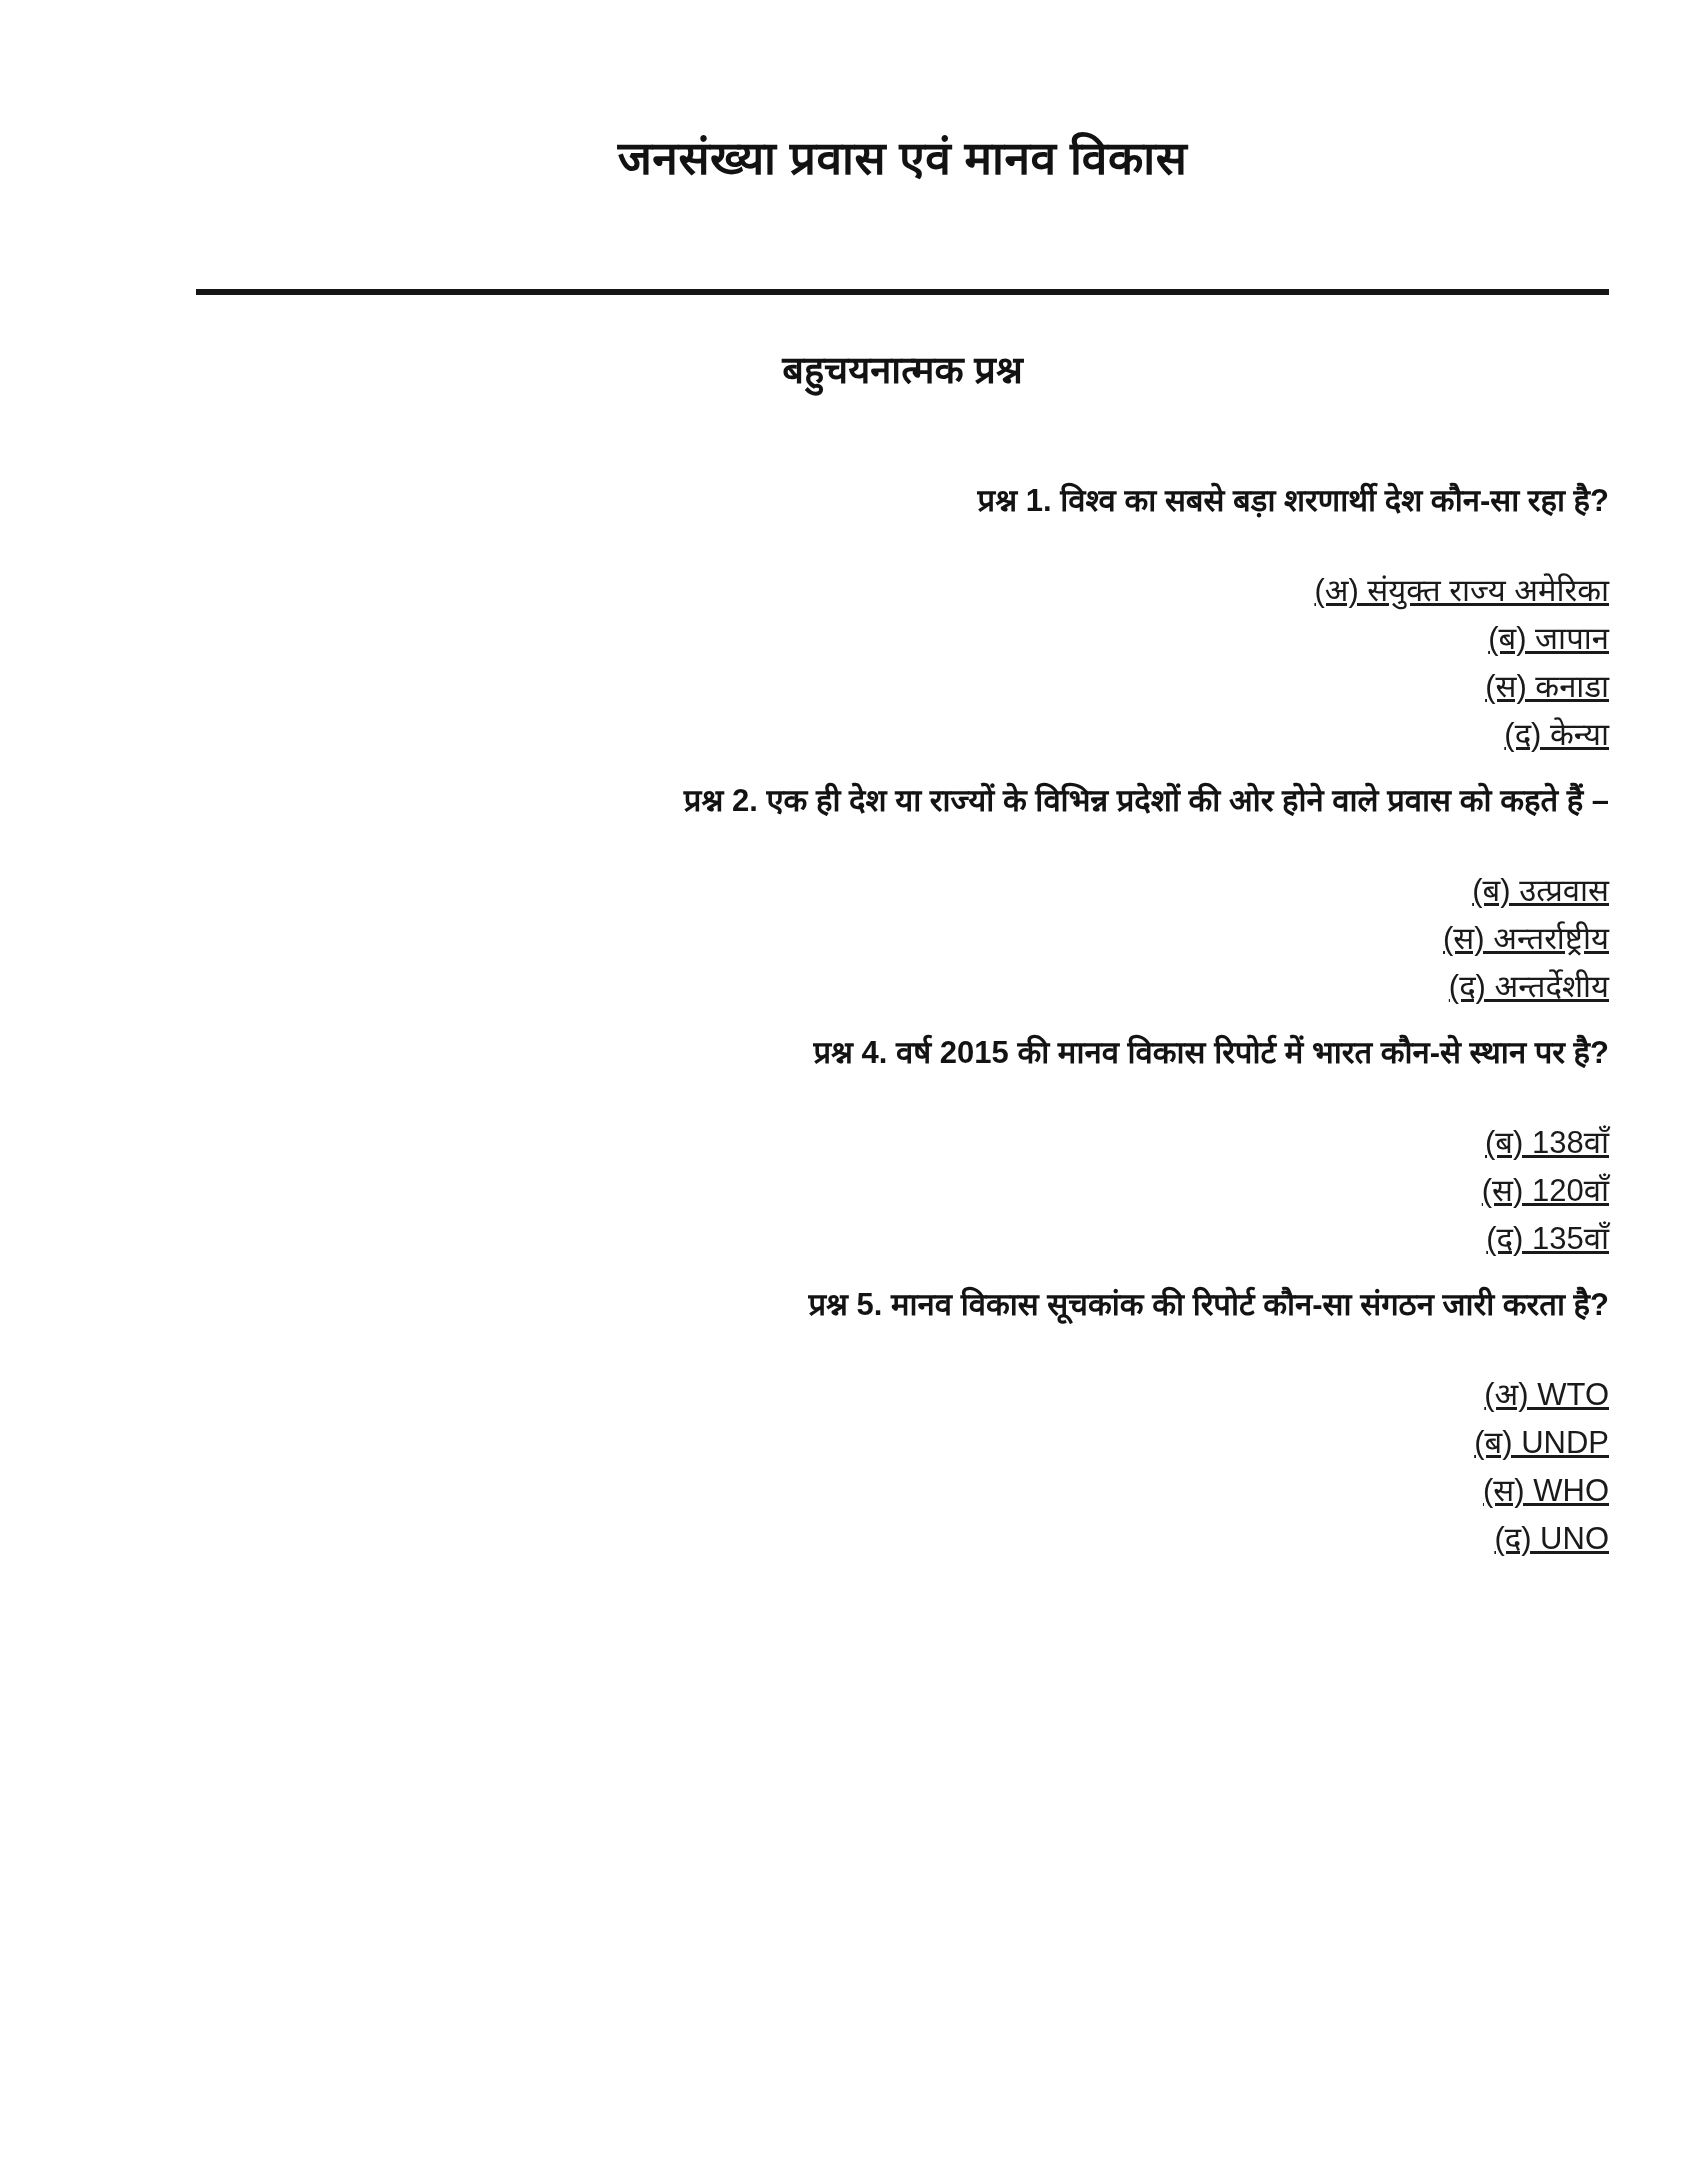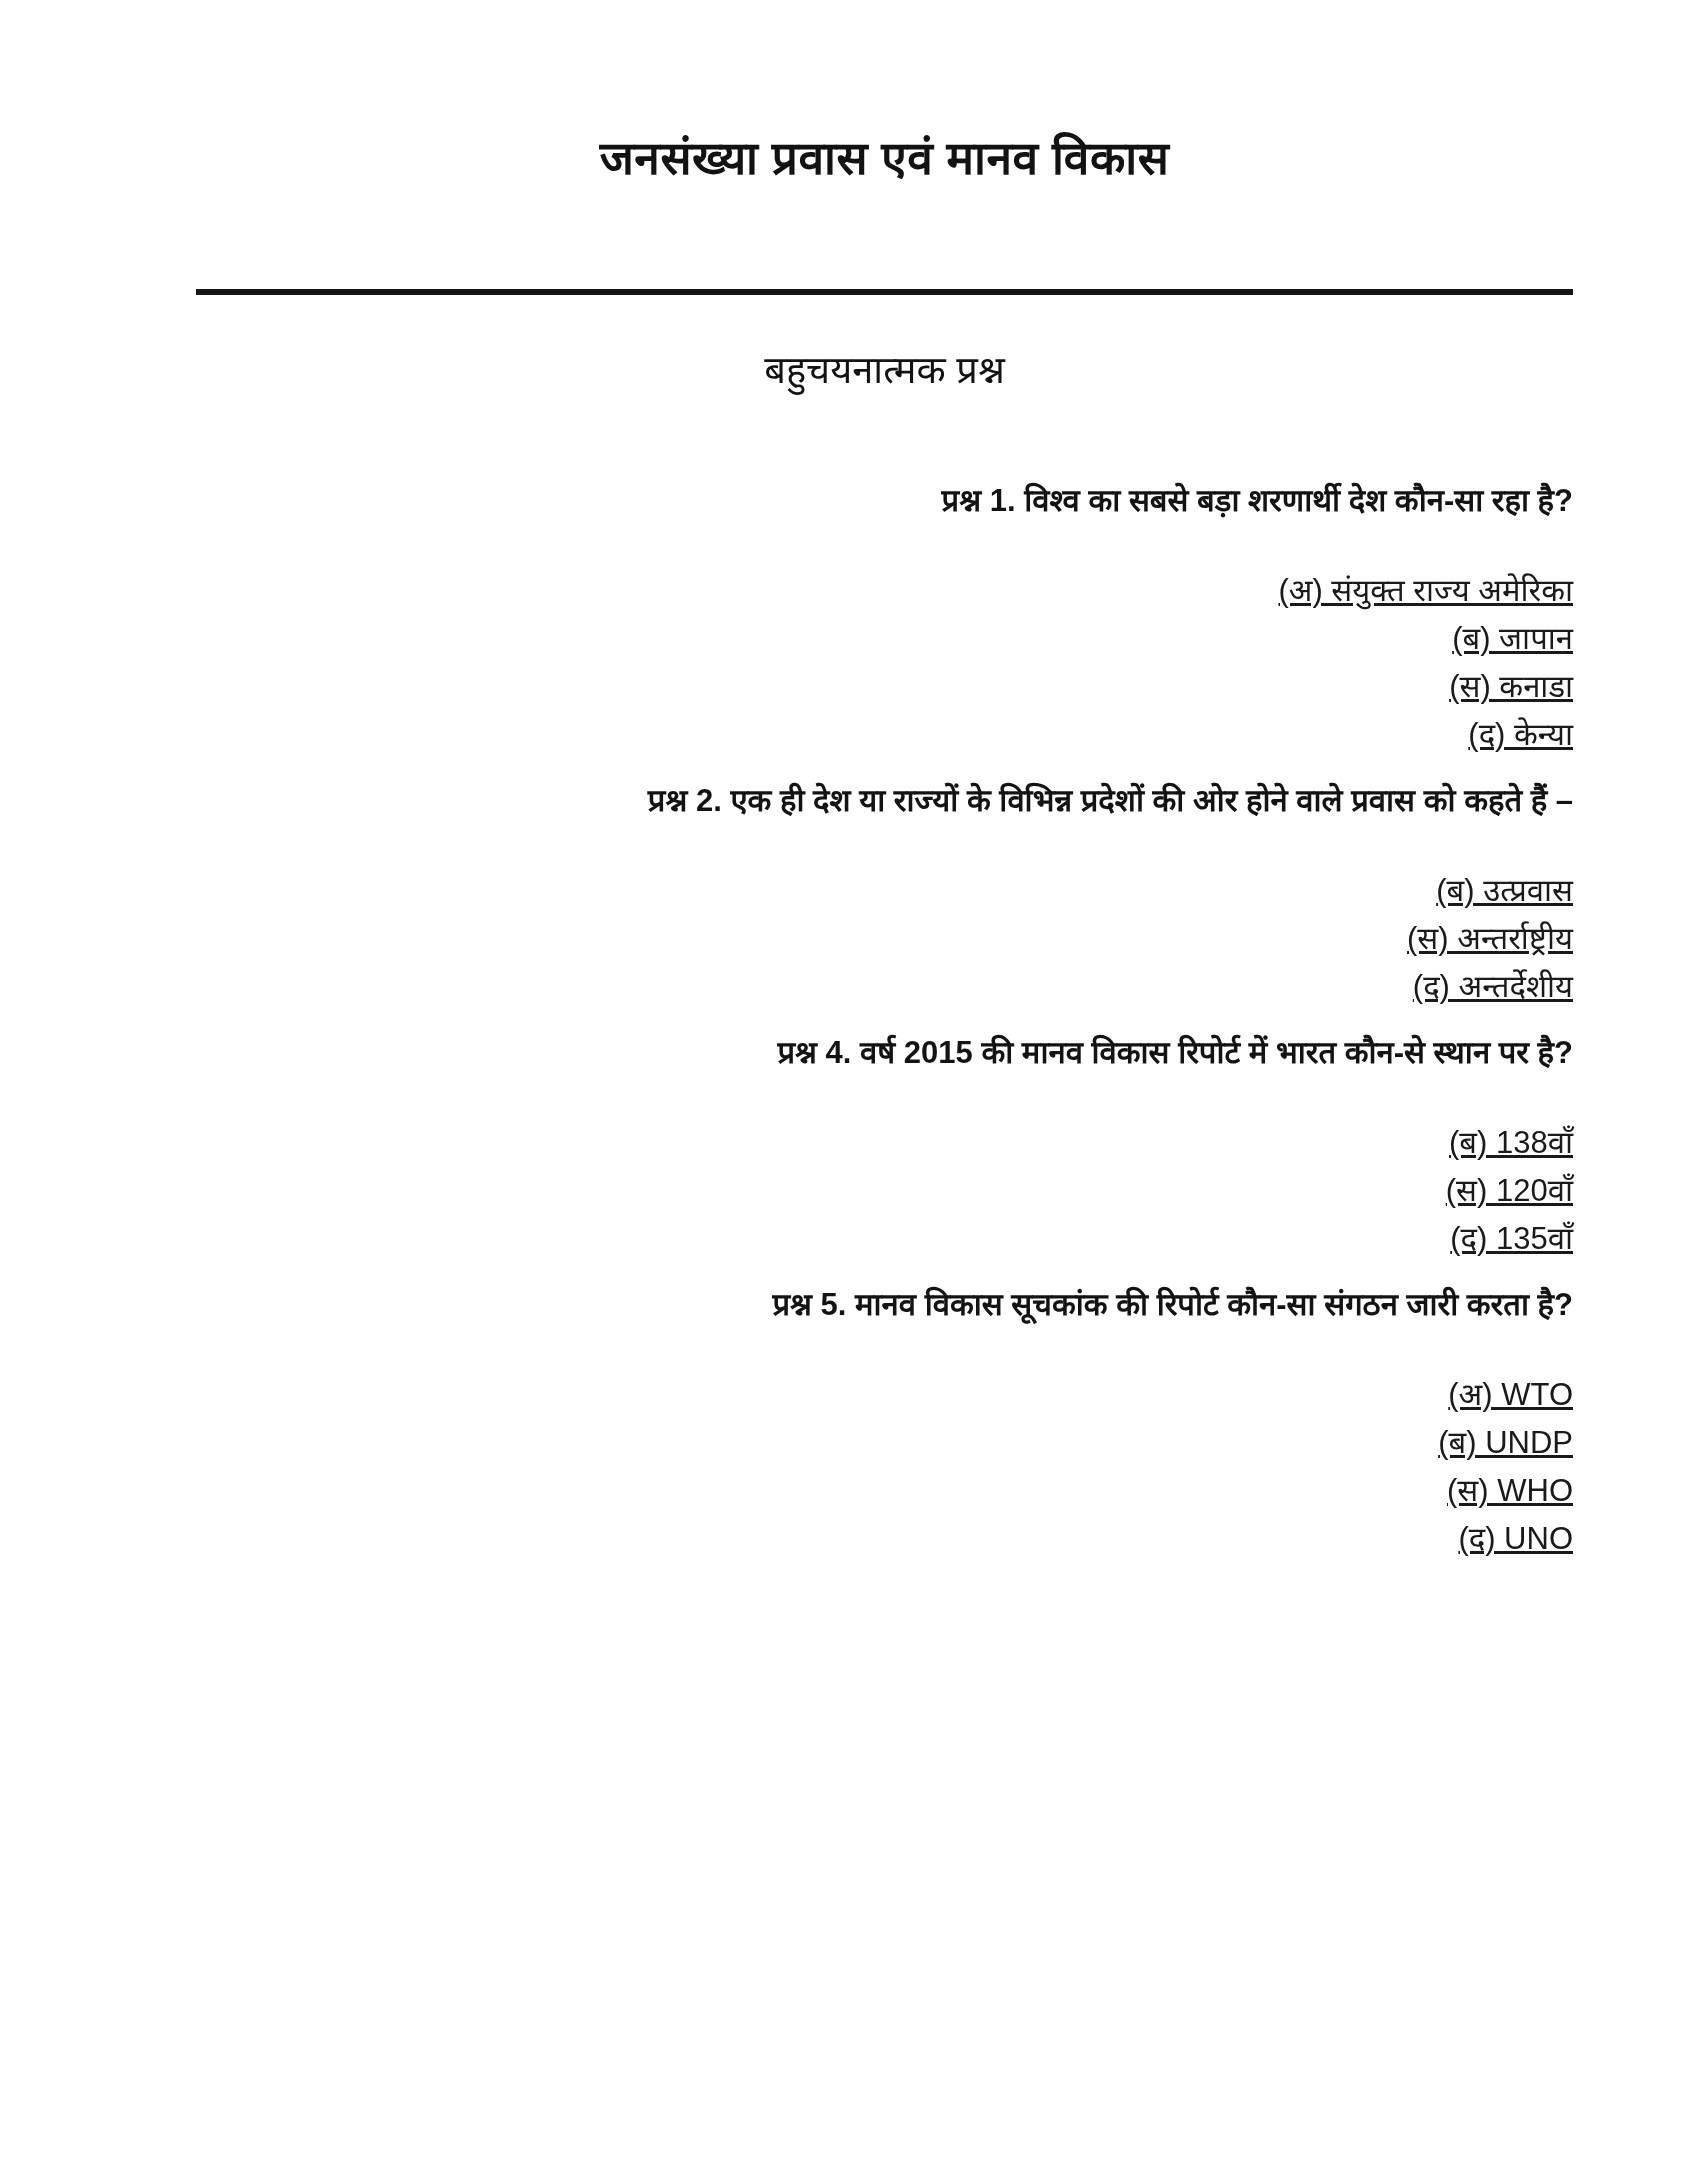--- a/index.html
+++ b/index.html
@@ -6,21 +6,21 @@
     margin: 0;
     padding: 0;
     background: #ffffff;
   }
   .page {
     position: relative;
     width: 1683px;
     height: 2178px;
     background: #ffffff;
     box-sizing: border-box;
-    padding: 129px 110px 0 196px;
+    padding: 129px 74px 0 196px;
     overflow: hidden;
     font-family: "Liberation Sans", "DejaVu Sans", sans-serif;
     color: #151515;
   }
   .doc-title {
     margin: 0;
     font-size: 46px;
     line-height: 59px;
     font-weight: 700;
     text-align: center;
@@ -30,21 +30,21 @@
   .title-divider {
     height: 0;
     border: none;
     border-top: 6px solid #161616;
     margin: 101px 0 0 0;
   }
   .doc-subtitle {
     margin: 51px 0 0 0;
     font-size: 38px;
     line-height: 48px;
-    font-weight: 400;
+    font-weight: 700;
     text-align: center;
     color: #121212;
   }
   .question-block {
     margin-top: 20px;
     text-align: right;
   }
   .question-block.first {
     margin-top: 85px;
   }

